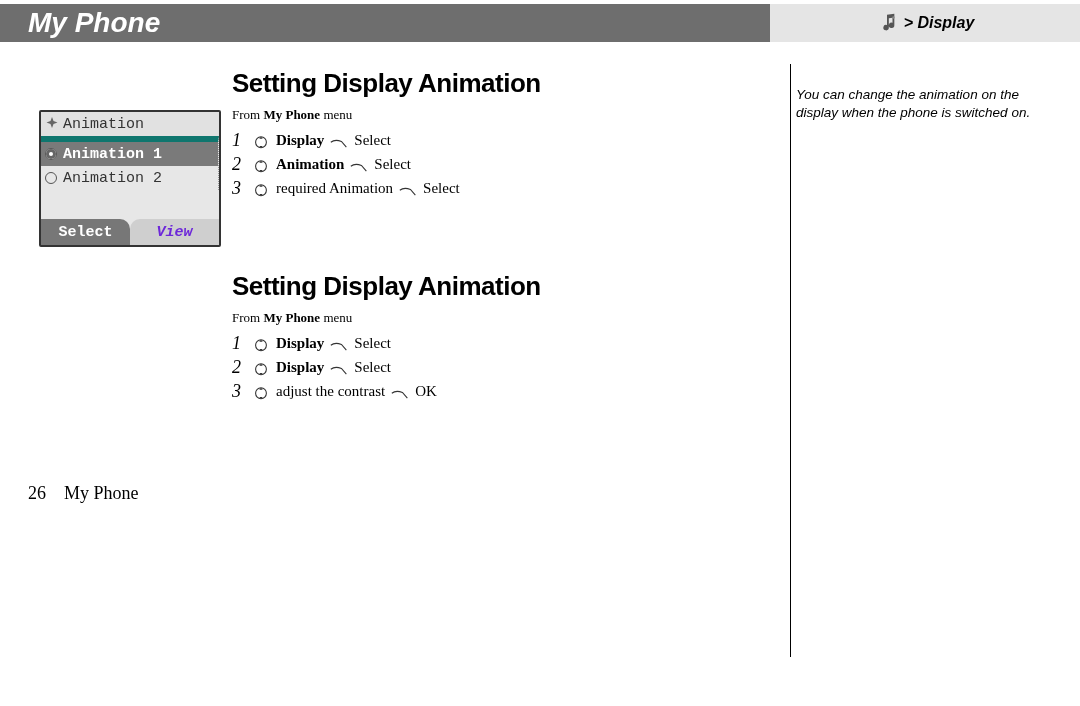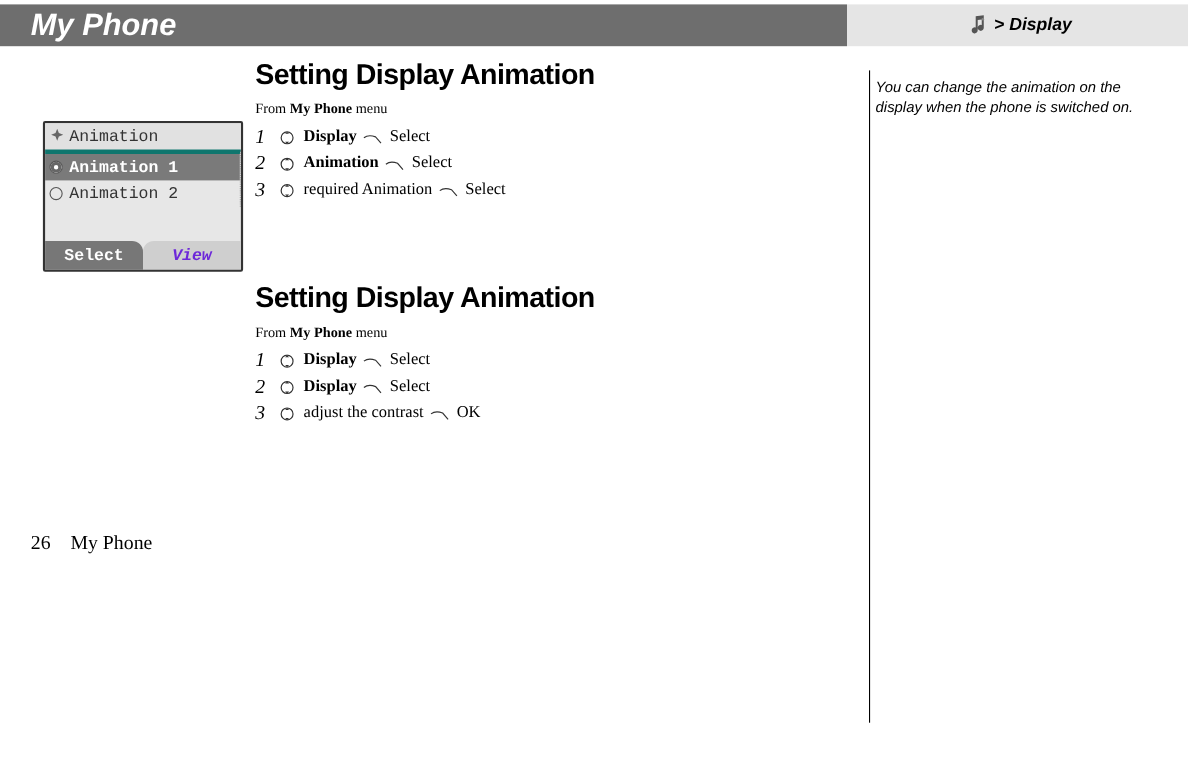--- a/index.html
+++ b/index.html
@@ -9,48 +9,48 @@
   
   .header-bar { position: absolute; top: 4px; left: 0; height: 38px; background: #6e6e6e; width: 770px; display: flex; align-items: center; padding-left: 28px; }
   .header-title { font-family: Arial, Helvetica, sans-serif; font-style: italic; font-weight: bold; color: #fff; font-size: 28px; }
 
   
   .crumb-box { position: absolute; top: 4px; left: 770px; width: 310px; height: 38px; background: #e5e5e5; display: flex; align-items: center; justify-content: center; gap: 6px; }
   .crumb-text { font-family: Arial, Helvetica, sans-serif; font-style: italic; font-weight: bold; font-size: 16px; color: #000; }
   .music-icon { width: 22px; height: 22px; }
 
   
-  .main { position: absolute; left: 232px; top: 52px; width: 530px; }
+  .main { position: absolute; left: 232px; top: 68px; width: 530px; }
   .h2 { font-family: Arial, Helvetica, sans-serif; font-weight: bold; font-size: 26px; margin-bottom: 8px; letter-spacing: -0.5px; }
   .intro { font-size: 13px; margin-bottom: 6px; }
   .intro .bold { font-weight: bold; }
   .steps { margin-left: 0; }
   .step { display: flex; align-items: center; gap: 6px; font-size: 15px; margin: 2px 0; line-height: 22px; }
   .step-num { font-style: italic; font-size: 18px; width: 14px; }
   .nav-icon, .sel-icon { width: 18px; height: 14px; flex-shrink: 0; }
   .bold { font-weight: bold; }
 
   .section2 { margin-top: 72px; }
 
   
   .phone { position: absolute; left: 39px; top: 110px; width: 182px; height: 137px; border: 2px solid #333; border-radius: 2px; background: #e7e7e7; font-family: 'Courier New', monospace; }
   .phone-title-row { height: 24px; background: #e1e1e1; display: flex; align-items: center; padding-left: 4px; gap: 4px; font-size: 15px; color: #333; }
   .phone-icon { width: 14px; height: 14px; }
-  .phone-body { border-top: 4px solid #0f766e; border-right: 1px dotted #999; }
+  .phone-body { border-top: 6px solid #0f766e; border-right: 1px dotted #999; }
   .phone-item { height: 24px; display: flex; align-items: center; padding-left: 4px; gap: 6px; font-size: 15px; color: #333; }
   .phone-item.selected { background: #7a7a7a; color: #fff; font-weight: bold; }
   .radio { width: 12px; height: 12px; border: 1.5px solid #555; border-radius: 50%; display: inline-block; }
   .radio.filled { background: #fff; box-shadow: inset 0 0 0 3px #666; }
   .phone-softkeys { position: absolute; bottom: 0; left: 0; right: 0; height: 26px; display: flex; }
   .softkey { flex: 1; display: flex; align-items: center; justify-content: center; font-family: 'Courier New', monospace; font-size: 15px; font-weight: bold; }
   .softkey.left { background: #777; color: #fff; border-top-right-radius: 10px; }
   .softkey.right { background: #cfcfcf; color: #6d28d9; border-top-left-radius: 10px; font-style: italic; }
 
   
-  .note-col { position: absolute; left: 796px; top: 61px; width: 250px; }
+  .note-col { position: absolute; left: 796px; top: 76px; width: 250px; }
   .sep { position: absolute; left: 790px; top: 64px; width: 0; height: 593px; border-left: 1px solid #000; }
   .note { font-family: Arial, Helvetica, sans-serif; font-style: italic; font-size: 13.5px; line-height: 1.35; padding-top: 10px; }
 
   
   .footer { position: absolute; left: 28px; bottom: 14px; font-size: 18px; display: flex; gap: 18px; }
   .page-num { }
   .foot-title { }
 </style>
 </head>
 <body>

